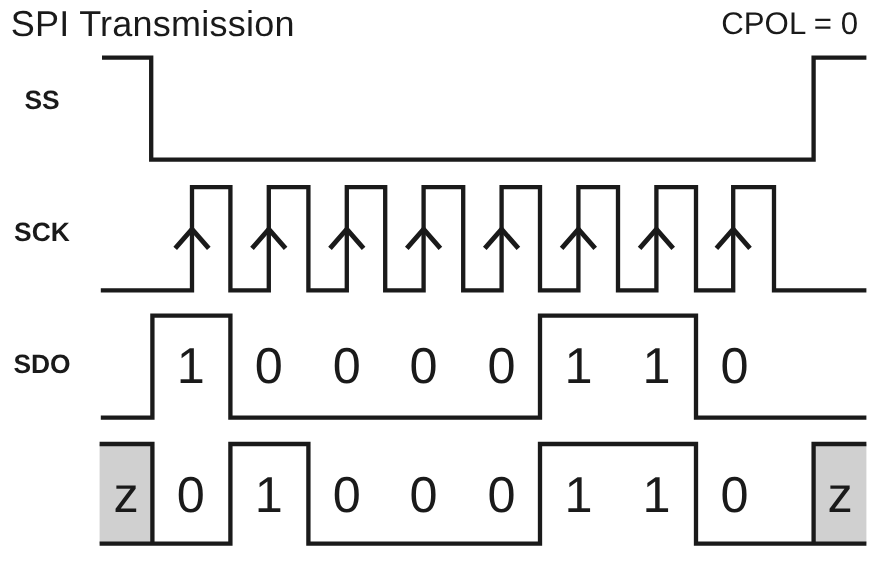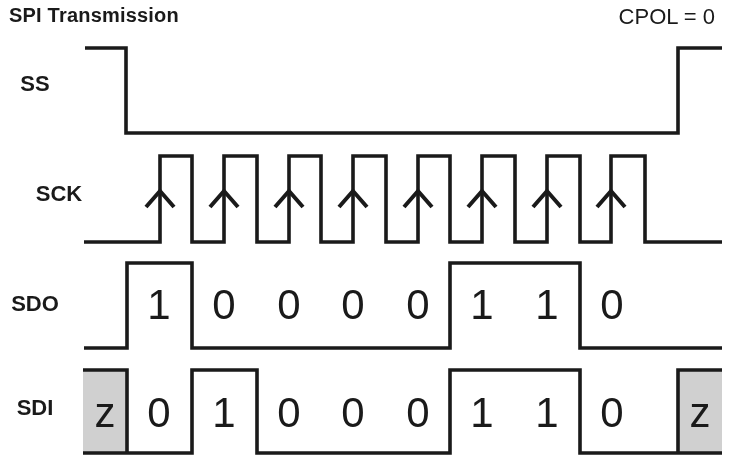--- a/index.html
+++ b/index.html
@@ -13,30 +13,30 @@
     width: 731px;
     height: 473px;
     background: #ffffff;
     overflow: hidden;
     color: #1a1a1a;
   }
   .title {
     position: absolute;
     left: 9px;
     top: 4px;
-    font-size: 20px;
-    font-weight: 700;
+    font-size: 30px;
+    font-weight: 400;
     letter-spacing: 0.2px;
     white-space: nowrap;
   }
   .mode {
     position: absolute;
     right: 16px;
     top: 4px;
-    font-size: 22px;
+    font-size: 26px;
     font-weight: 400;
     display: flex;
     gap: 15px;
     white-space: nowrap;
     flex-direction: column;
   }
   .sig-label {
     position: absolute;
     left: 0;
     width: 70px;
@@ -66,23 +66,22 @@
 
 <div class="diagram">
 
   <div class="title">SPI Transmission</div>
 
   <div class="mode">
     <span>CPOL = 0</span>
   </div>
 
   <div class="sig-label" style="top: 73px;">SS</div>
-  <div class="sig-label" style="top: 183px; margin-left: 24px;">SCK</div>
+  <div class="sig-label" style="top: 183px;">SCK</div>
   <div class="sig-label" style="top: 293px;">SDO</div>
-  <div class="sig-label" style="top: 397px;">SDI</div>
 
   <svg class="wave-svg" viewBox="0 0 731 473">
 
     <rect x="83" y="370" width="44" height="83" fill="#d0d0d0"></rect>
     <rect x="678" y="370" width="44" height="83" fill="#d0d0d0"></rect>
 
     <g fill="none" stroke="#1a1a1a" stroke-width="3.6" stroke-linecap="butt" stroke-linejoin="miter">
 
       <path d="M 85 48 H 126 V 133 H 678 V 48 H 722"></path>
 

